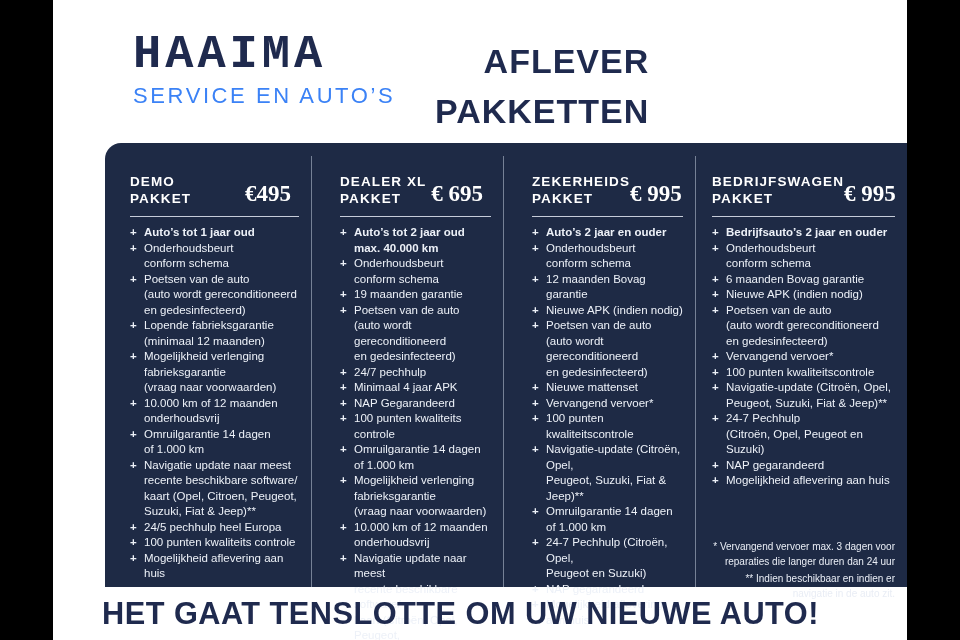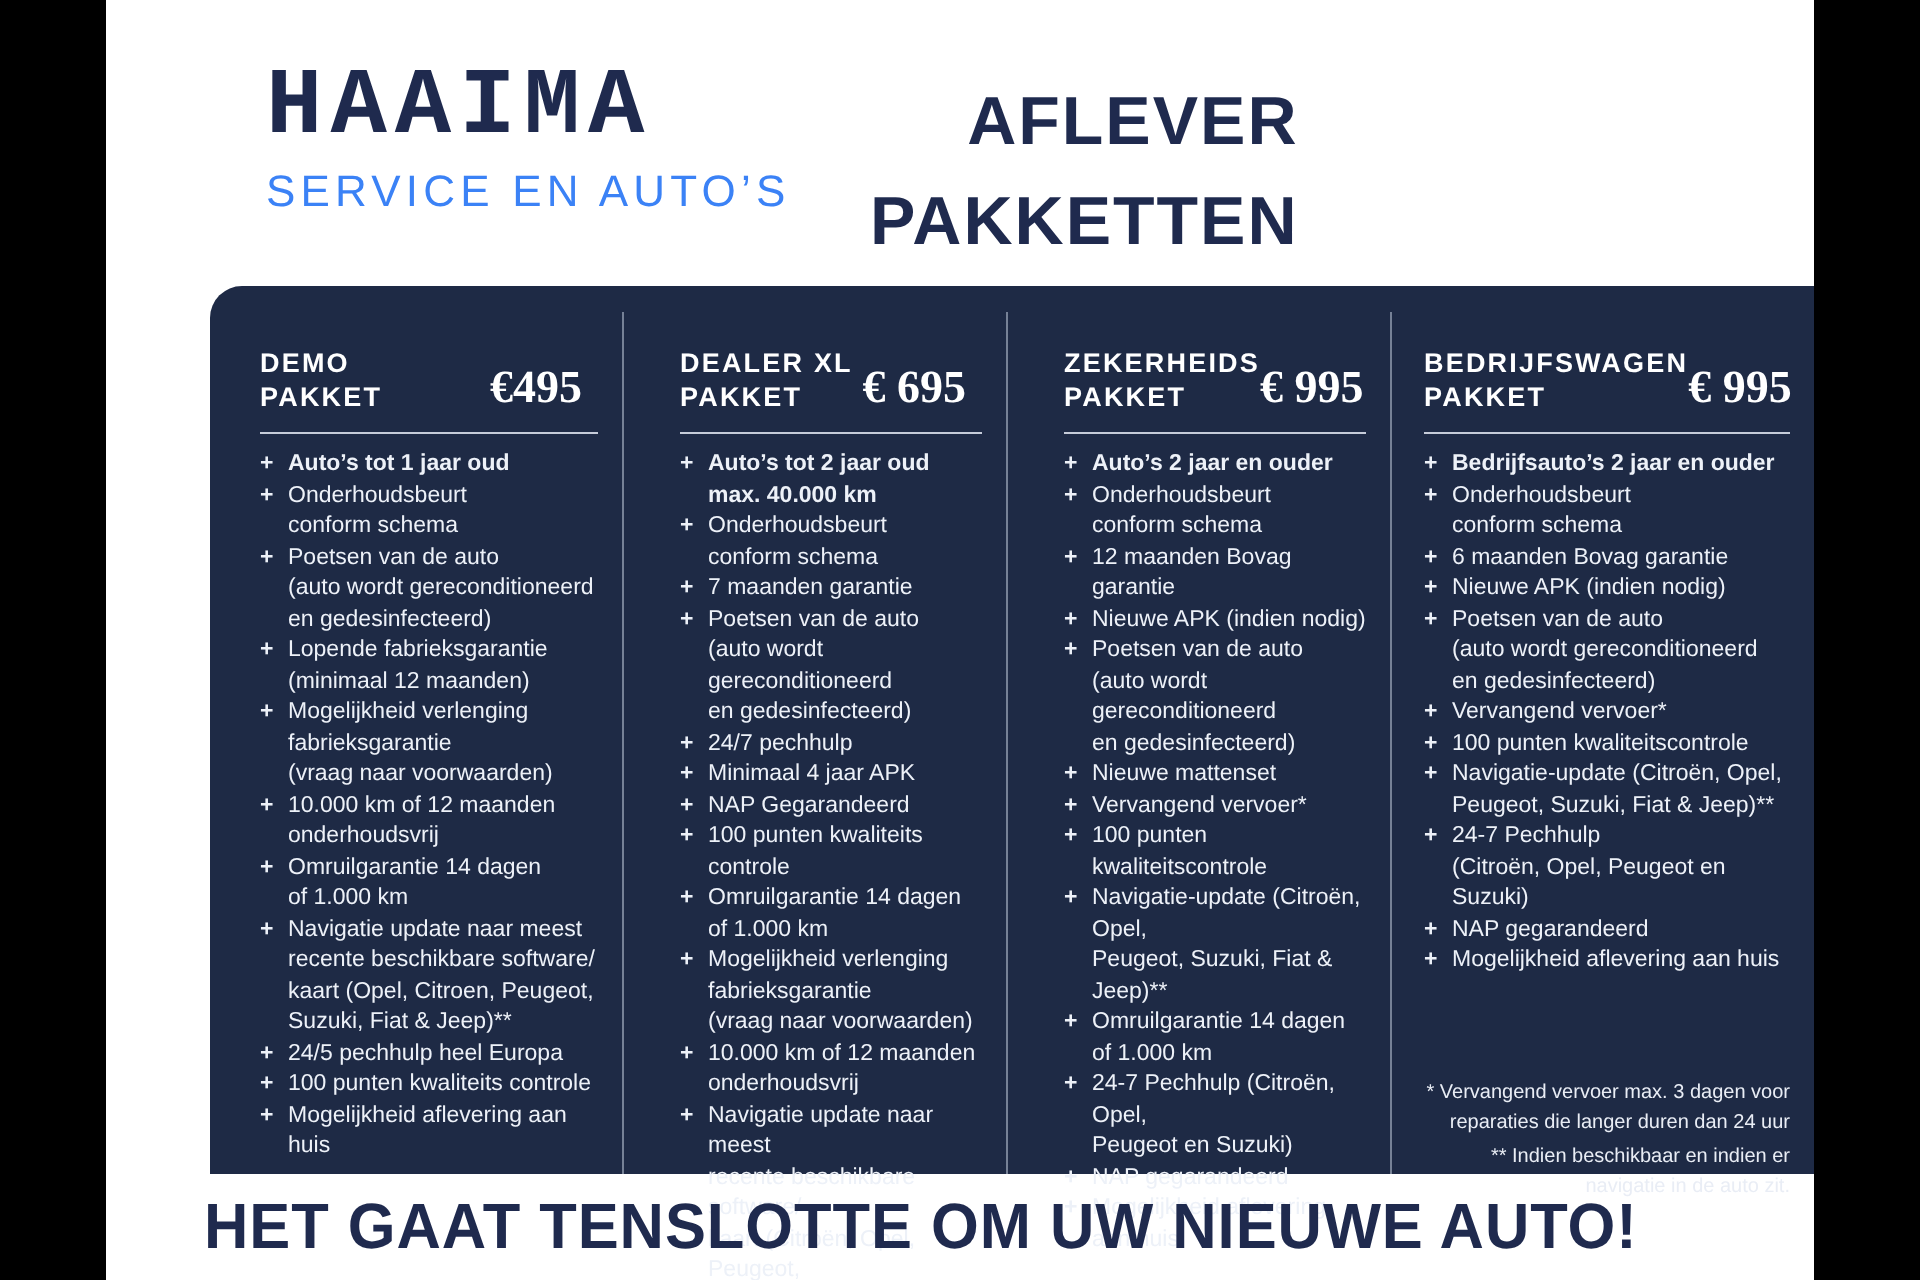--- a/index.html
+++ b/index.html
@@ -147,21 +147,21 @@
     <span class="txt">Auto’s tot 2 jaar oud
 max. 40.000 km</span>
   </div>
           <div class="item">
     <span class="plus">+</span>
     <span class="txt">Onderhoudsbeurt
 conform schema</span>
   </div>
           <div class="item">
     <span class="plus">+</span>
-    <span class="txt">7 maanden garantie</span>
+    <span class="txt">19 maanden garantie</span>
   </div>
           <div class="item">
     <span class="plus">+</span>
     <span class="txt">Poetsen van de auto
 (auto wordt gereconditioneerd
 en gedesinfecteerd)</span>
   </div>
           <div class="item">
     <span class="plus">+</span>
     <span class="txt">24/7 pechhulp</span>

